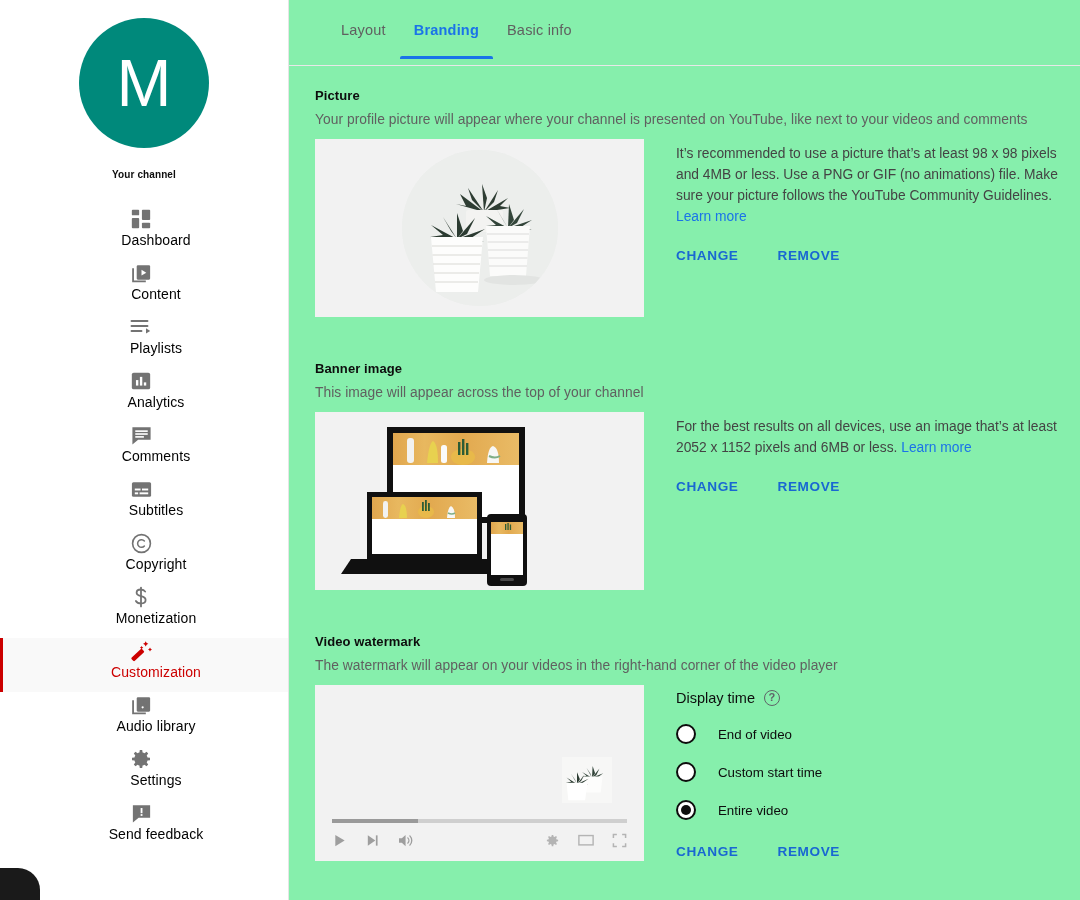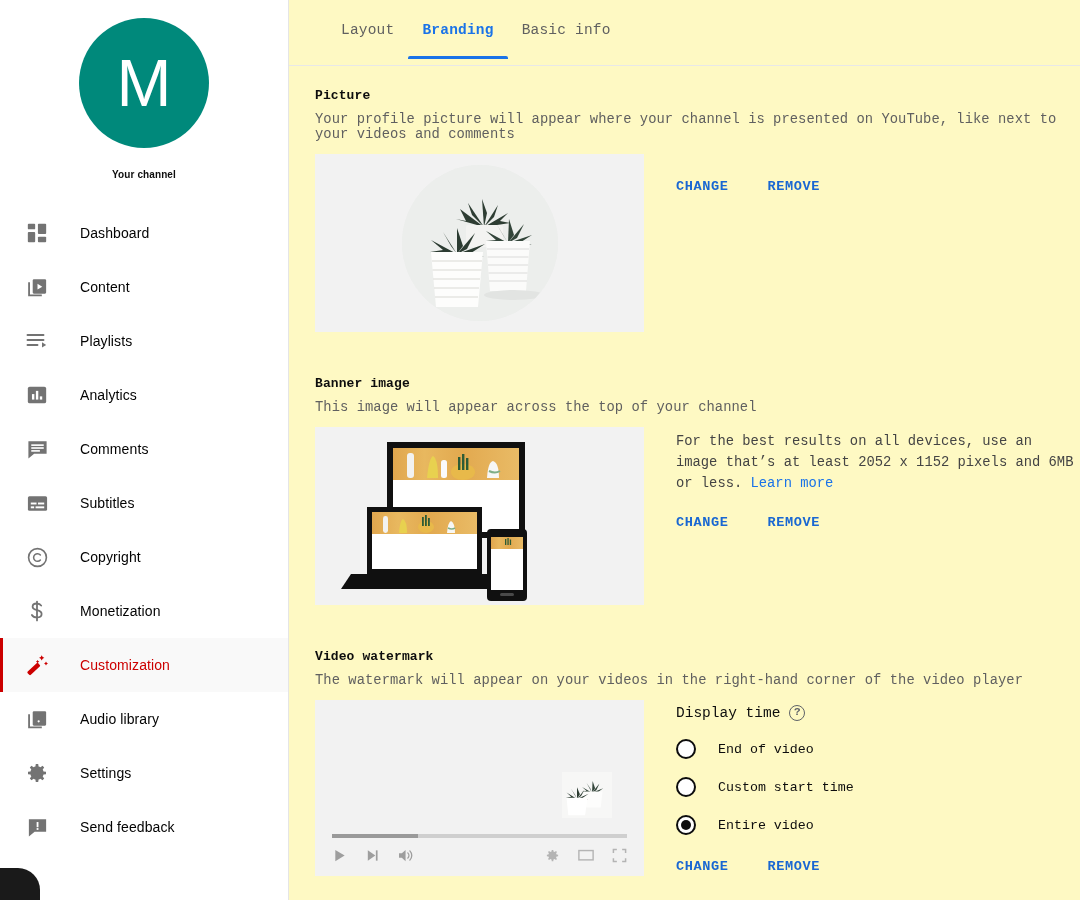--- a/index.html
+++ b/index.html
@@ -42,20 +42,21 @@
   }
 
   .nav { margin-top: 26px; }
   .nav-item {
     display: flex; align-items: center;
     height: 54px;
     padding-left: 24px;
     position: relative;
     cursor: pointer;
     color: #606060;
+    flex-direction: column;
   }
   .nav-item .ic {
     width: 26px; height: 26px;
     flex: 0 0 26px;
     display: flex; align-items: center; justify-content: center;
     margin-right: 30px;
   }
   .nav-item .lbl {
     font-size: 14px;
     color: #030303;
@@ -75,23 +76,22 @@
     width: 70px; height: 64px;
     background: #1a1a1a;
     border-radius: 0 22px 0 0;
   }
 
   
   #main {
     flex: 1 1 auto;
     height: 900px;
     overflow: hidden;
-    background: #fef9c3;
+    background: #86efac;
     position: relative;
-    font-family: Liberation Mono, monospace;
   }
   .tabbar {
     height: 66px;
     border-bottom: 1px solid #e8e8e8;
     display: flex; align-items: flex-start;
     padding-left: 38px;
     padding-top: 22px;
   }
   .tab {
     position: relative;
@@ -448,20 +448,23 @@
                       <path d="M-23 48h45"></path>
                         <path d="M-22 57h43"></path>
                     </g>
                   </g>
                   <ellipse cx="112" cy="130" rx="30" ry="5" fill="#e2e4e2"></ellipse>
                 </svg>
               </div>
             </div>
           </div>
           <div class="sec-right">
+            <div class="help-text">
+              <span>It’s recommended to use a picture that’s at least 98 x 98 pixels and 4MB or less. Use a PNG or GIF (no animations) file. Make sure your picture follows the YouTube Community Guidelines. </span><span class="lnk">Learn more</span>
+            </div>
             <div class="actions">
               <div class="act-btn">CHANGE</div>
               <div class="act-btn">REMOVE</div>
             </div>
           </div>
         </div>
       </div>
 
       <div class="section" style="margin-top:44px">
         <div class="sec-title">Banner image</div>

